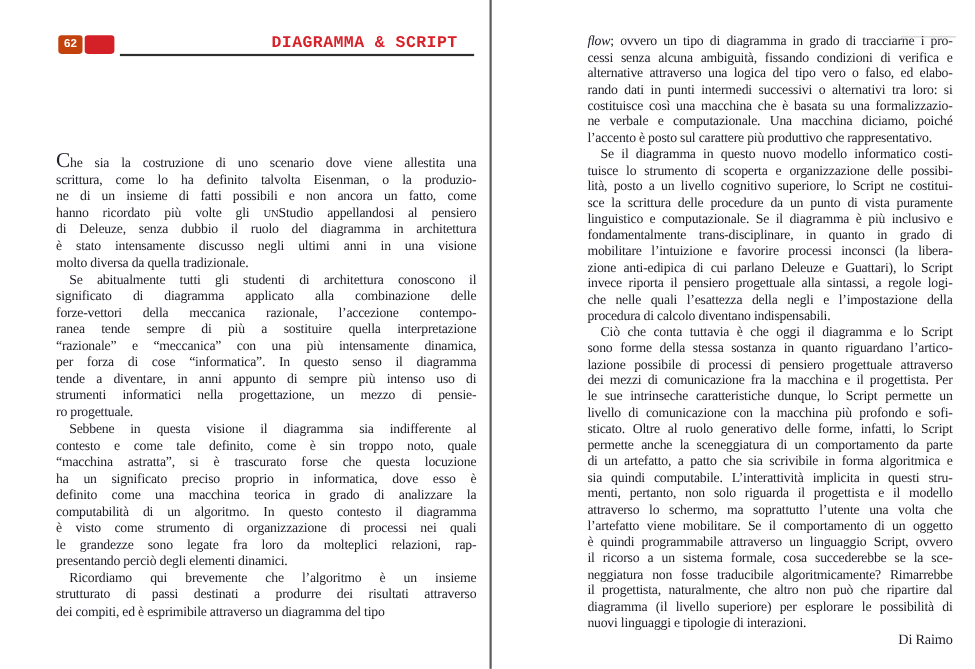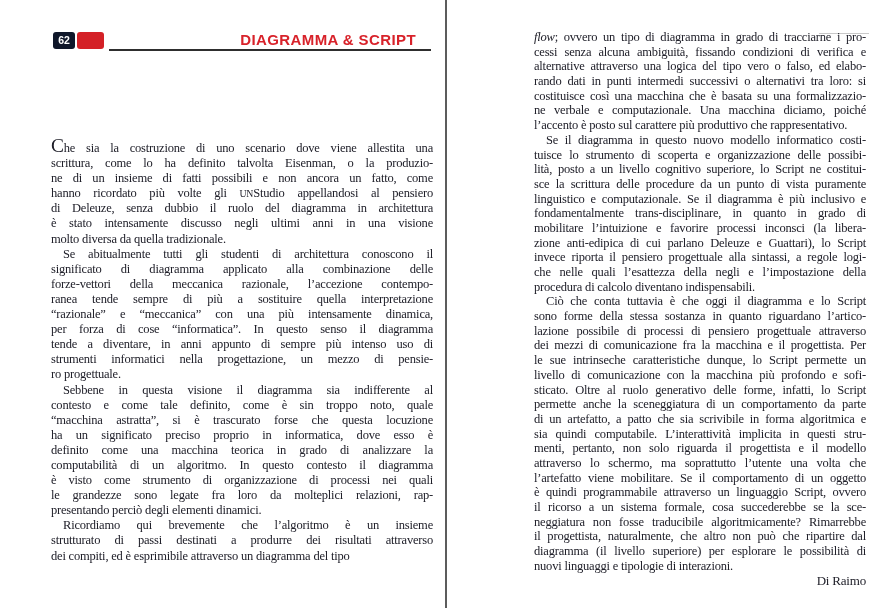--- a/index.html
+++ b/index.html
@@ -4,28 +4,28 @@
 <style>
   html,body{margin:0;padding:0;background:#ffffff;}
   body{width:886px;height:608px;position:relative;overflow:hidden;
        font-family:"Liberation Serif",serif;color:#20202a;}
 
   
   .gutter{position:absolute;left:445px;top:0;width:2px;height:608px;background:#5c5c5c;}
 
   
   .pagenum-box{position:absolute;left:53px;top:32px;width:22px;height:17px;
-       background:#0f172a;border-radius:3px;color:#ffffff;
+       background:#c2410c;border-radius:3px;color:#ffffff;
        font-family:"Liberation Sans",sans-serif;font-size:10.5px;font-weight:bold;
        text-align:center;line-height:17px;}
   .red-tab{position:absolute;left:77px;top:32px;width:27px;height:17px;
        background:#d42127;border-radius:3px;}
   .header-rule{position:absolute;left:109px;top:49px;width:322px;height:2px;background:#2e2e2e;}
   .header-title{position:absolute;left:150px;top:32px;width:266px;text-align:right;
-       color:#d8222a;font-family:Liberation Sans, sans-serif;font-weight:bold;
+       color:#d8222a;font-family:Liberation Mono, monospace;font-weight:bold;
        font-size:15px;letter-spacing:0.4px;line-height:16px;}
 
   
   .artifact-line{position:absolute;left:819px;top:33px;width:50px;height:1px;background:#c9c9c9;}
 
   
   .col{position:absolute;font-size:12.5px;letter-spacing:-0.2px;}
   .col-left{left:51px;top:141px;width:382px;line-height:15.1px;}
   .col-right{left:486px;top:30px;width:380px;line-height:14.7px;}
 

